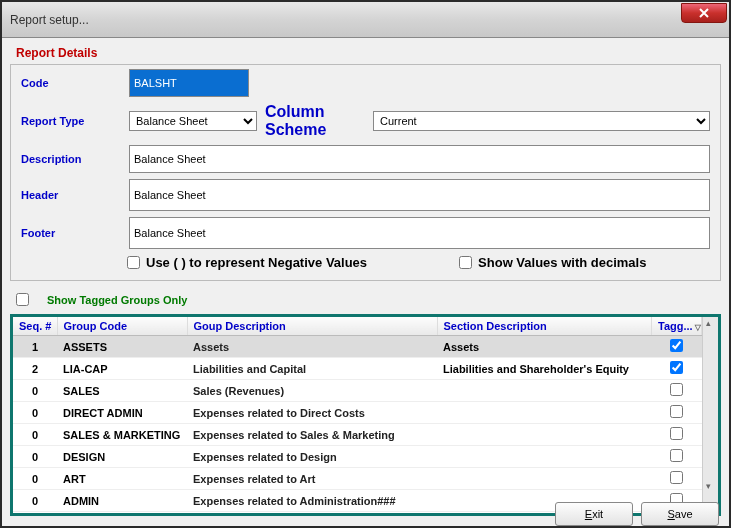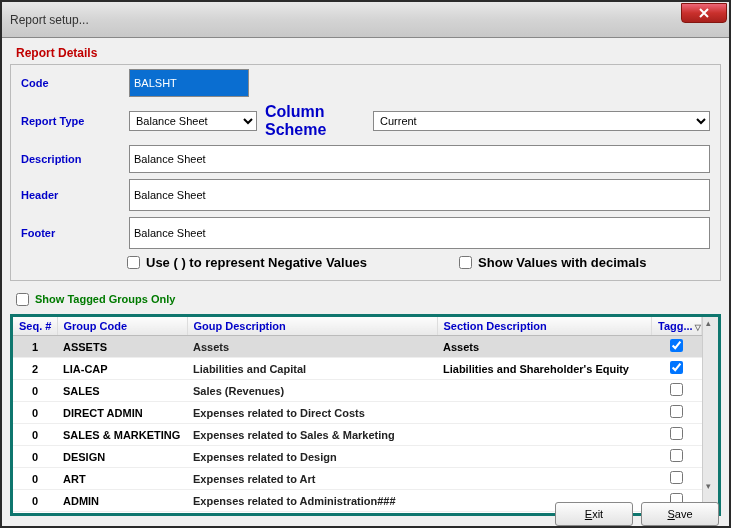--- a/index.html
+++ b/index.html
@@ -108,21 +108,21 @@
     display: flex;
     align-items: center;
     margin-top: 4px;
     gap: 6px;
     padding-left: 106px;
   }
   .checkbox-row .gap { width: 80px; }
   .cb-label { font-weight: bold; font-size: 13px; }
   input[type=checkbox] { width:13px; height:13px; }
   .tagged-row {
-    display:flex; gap:6px;
+    display:flex; align-items:center; gap:18px;
     margin: 12px 0 8px 6px;
   }
   .tagged-label { color: #007a00; font-weight: bold; font-size: 11px; }
   .grid-wrap {
     border: 3px solid #0f766e;
     background: #fff;
     height: 202px;
     display: flex;
   }
   .grid {

